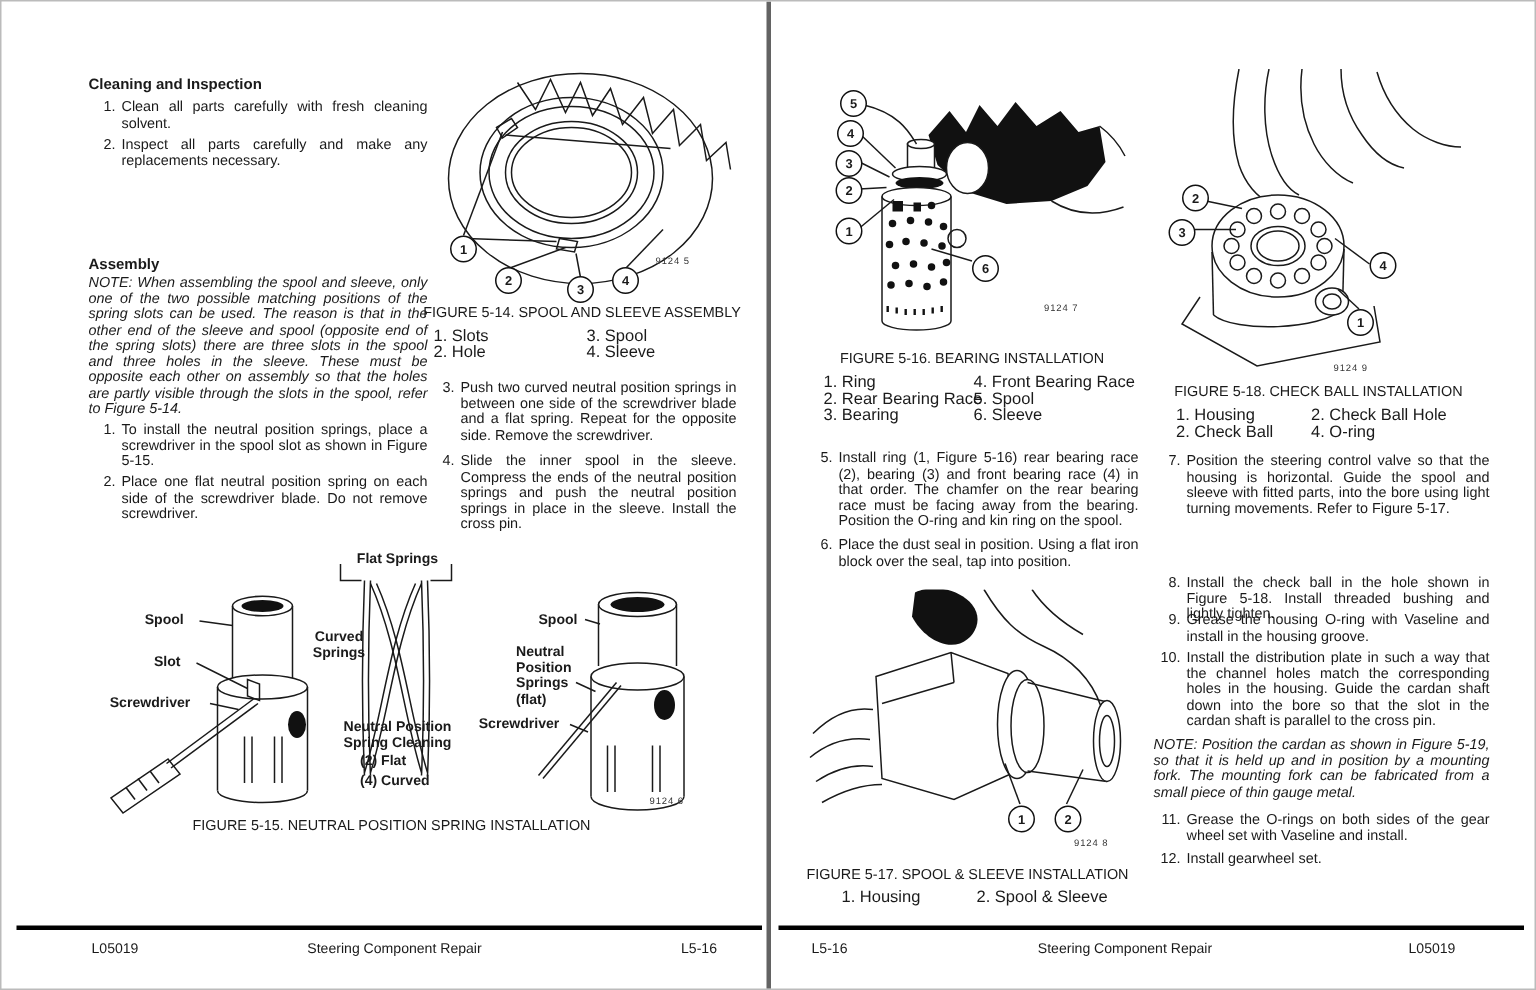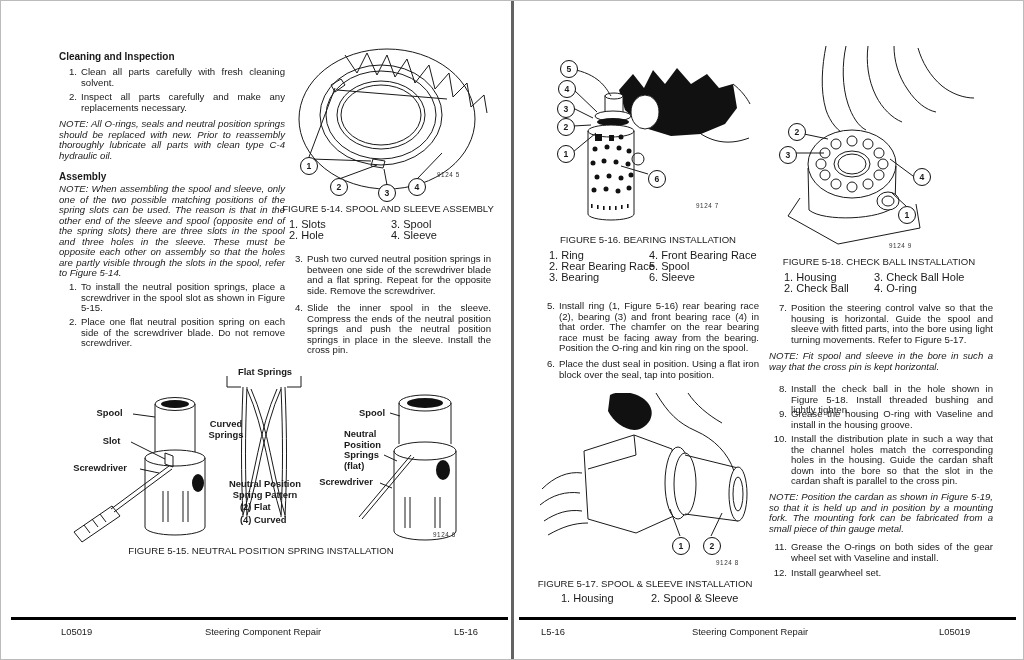--- a/index.html
+++ b/index.html
@@ -46,21 +46,20 @@
 
     <div class="abs li body-t" style="left:60px; top:66px; width:224px">
       <span class="n">1.</span>
       <span class="t">Clean all parts carefully with fresh cleaning solvent.</span>
     </div>
     <div class="abs li body-t" style="left:60px; top:91px; width:224px">
       <span class="n">2.</span>
       <span class="t">Inspect all parts carefully and make any replacements necessary.</span>
     </div>
 
-    <div class="abs body-t note" style="left:58px; top:118px; width:226px">NOTE: All O-rings, seals and neutral position springs should be replaced with new. Prior to reassembly thoroughly lubricate all parts with clean type C-4 hydraulic oil.</div>
 
     <div class="abs h" style="left:58px; top:170px; width:226px">Assembly</div>
 
     <div class="abs body-t note" style="left:58px; top:183px; width:226px">NOTE: When assembling the spool and sleeve, only one of the two possible matching positions of the spring slots can be used. The reason is that in the other end of the sleeve and spool (opposite end of the spring slots) there are three slots in the spool and three holes in the sleeve. These must be opposite each other on assembly so that the holes are partly visible through the slots in the spool, refer to Figure 5-14.</div>
 
     <div class="abs li body-t" style="left:60px; top:281px; width:224px">
       <span class="n">1.</span>
       <span class="t">To install the neutral position springs, place a screwdriver in the spool slot as shown in Figure 5-15.</span>
     </div>
     <div class="abs li body-t" style="left:60px; top:316px; width:224px">
@@ -170,21 +169,21 @@
           <line x1="321" y1="116" x2="333" y2="121"></line>
         </g>
       </svg>
       <span class="abs figlabel r" style="left:28px; top:41px; width:45px">Spool</span>
       <span class="abs figlabel r" style="left:34px; top:69px; width:37px">Slot</span>
       <span class="abs figlabel r" style="left:2px; top:96px; width:78px">Screwdriver</span>
       <span class="abs figlabel c" style="left:168px; top:0px; width:76px">Flat Springs</span>
       <span class="abs figlabel c" style="left:138px; top:52px; width:58px">Curved
 Springs</span>
       <span class="abs figlabel c" style="left:158px; top:112px; width:96px">Neutral Position
-Spring Pattern</span>
+Spring Cleaning</span>
       <span class="abs figlabel" style="left:181px; top:135px">(2) Flat</span>
       <span class="abs figlabel" style="left:181px; top:148px">(4) Curved</span>
       <span class="abs figlabel r" style="left:296px; top:41px; width:34px">Spool</span>
       <span class="abs figlabel" style="left:285px; top:62px; width:42px">Neutral
 Position
 Springs
 (flat)</span>
       <span class="abs figlabel r" style="left:255px; top:110px; width:64px">Screwdriver</span>
       <span class="abs artnum" style="left:374px; top:164px">9124 6</span>
     </figure>
@@ -353,29 +352,28 @@
       <span class="callout" style="left:20px; top:77px">2</span>
       <span class="callout" style="left:11px; top:100px">3</span>
       <span class="callout" style="left:145px; top:122px">4</span>
       <span class="callout" style="left:130px; top:160px">1</span>
       <span class="abs artnum" style="left:121px; top:196px">9124 9</span>
     </figure>
 
     <div class="abs cap" style="left:252px; top:255px; width:228px">FIGURE 5-18. CHECK BALL INSTALLATION</div>
     <div class="abs leg" style="left:271px; top:271px">1. Housing
 2. Check Ball</div>
-    <div class="abs leg" style="left:361px; top:271px">3. Check Ball Hole
+    <div class="abs leg" style="left:361px; top:271px">2. Check Ball Hole
 4. O-ring</div>
 
     <div class="abs li body-t" style="left:258px; top:302px; width:222px">
       <span class="n">7.</span>
       <span class="t">Position the steering control valve so that the housing is horizontal.  Guide the spool and sleeve with fitted parts, into the bore using light turning movements. Refer to Figure 5-17.</span>
     </div>
 
-    <div class="abs body-t note" style="left:256px; top:350px; width:224px">NOTE: Fit spool and sleeve in the bore in such a way that the cross pin is kept horizontal.</div>
 
     <div class="abs li body-t" style="left:258px; top:383px; width:222px">
       <span class="n">8.</span>
       <span class="t">Install the check ball in the hole shown in Figure 5-18. Install threaded bushing and lightly tighten.</span>
     </div>
     <div class="abs li body-t" style="left:258px; top:408px; width:222px">
       <span class="n">9.</span>
       <span class="t">Grease the housing O-ring with Vaseline and install in the housing groove.</span>
     </div>
     <div class="abs li body-t" style="left:258px; top:433px; width:222px">

